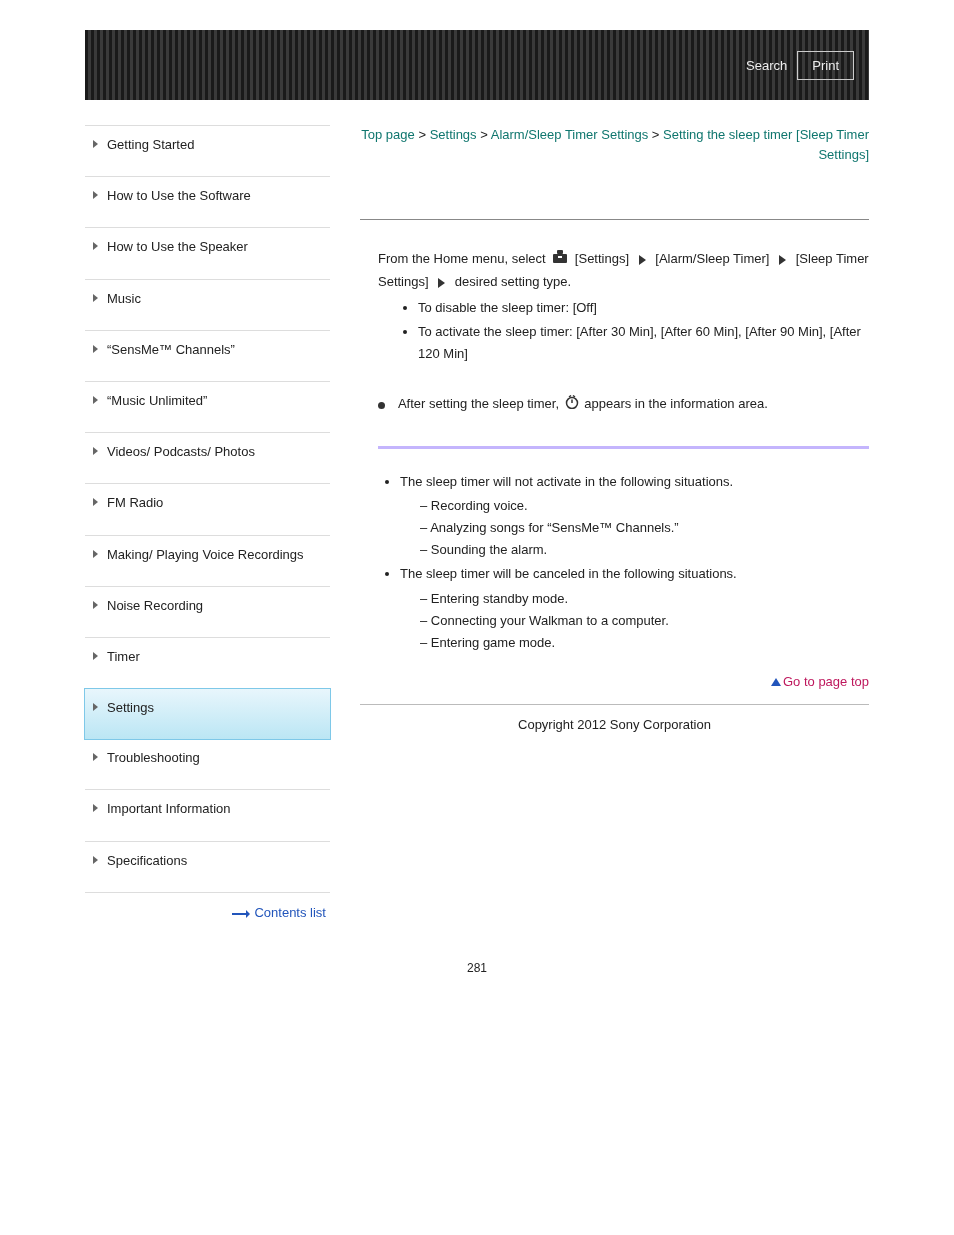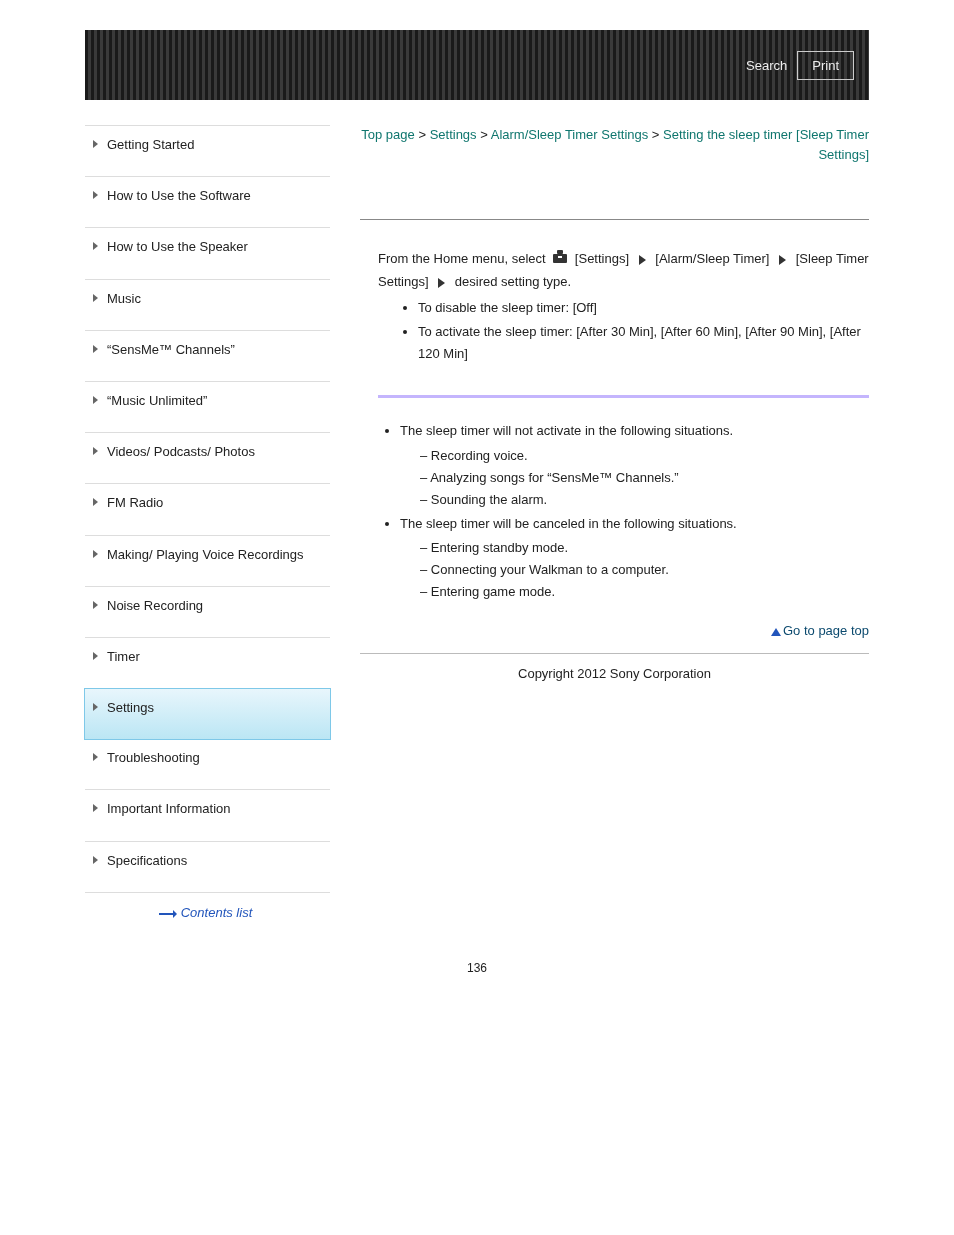--- a/index.html
+++ b/index.html
@@ -69,23 +69,22 @@
     border-bottom: 4px solid transparent;
   }
   .sidebar-item.down::before {
     border-left: 4px solid transparent;
     border-right: 4px solid transparent;
     border-top: 5px solid #666;
     border-bottom: none;
     top: 16px;
   }
   .contents-list {
-    text-align: center;
+    text-align: right;
     padding: 12px 4px 0 0;
-    font-style: italic;
   }
   .contents-list a {
     color: #2255bb;
     text-decoration: none;
   }
   .contents-list .arrow {
     display: inline-block;
     vertical-align: middle;
     margin-right: 4px;
   }
@@ -131,21 +130,21 @@
   .sleep-icon { display: inline-block; vertical-align: middle; margin: 0 2px; }
   .note-block { margin-top: 30px; border-top: 3px solid #c4b5fd; padding-top: 20px; }
   .note-list { padding-left: 22px; margin: 0; }
   .note-list > li { list-style: disc; margin: 2px 0; }
   .dash-list { padding-left: 20px; margin: 2px 0; list-style: none; }
   .dash-list li::before { content: "– "; }
   .go-top {
     text-align: right;
     margin: 20px 0 15px 0;
   }
-  .go-top a { color: #0c4a6e; text-decoration: none; }
+  .go-top a { color: #be185d; text-decoration: none; }
   .up-tri {
     display: inline-block;
     width: 0; height: 0;
     border-left: 5px solid transparent;
     border-right: 5px solid transparent;
     border-bottom: 8px solid #2255bb;
     vertical-align: middle;
     margin-right: 2px;
   }
   .footer-hr { border: none; border-top: 1px solid #bbb; margin: 0; }
@@ -211,20 +210,33 @@
           <span class="step-arrow"></span>
           <span>[Sleep Timer Settings]</span>
           <span class="step-arrow"></span>
           <span> desired setting type.</span>
         </div>
         <ul class="disc-list">
           <li>To disable the sleep timer: [Off]</li>
           <li>To activate the sleep timer: [After 30 Min], [After 60 Min], [After 90 Min], [After 120 Min]</li>
         </ul>
 
+        <div class="hint-line">
+          <span class="hint-bullet"></span>
+          <span>After setting the sleep timer, </span>
+          <span class="sleep-icon">
+            <svg width="14" height="14">
+                <circle cx="7" cy="8" r="5.5" fill="none" stroke="#333" stroke-width="1.5"></circle>
+                <line x1="7" y1="8" x2="7" y2="4.5" stroke="#333" stroke-width="1.5"></line>
+                <line x1="4" y1="2" x2="6" y2="0.5" stroke="#333" stroke-width="1.5"></line>
+                <line x1="10" y1="2" x2="8" y2="0.5" stroke="#333" stroke-width="1.5"></line>
+              </svg>
+          </span>
+          <span>appears in the information area.</span>
+        </div>
 
         <div class="note-block">
           <ul class="note-list">
             <li>
               <span>The sleep timer will not activate in the following situations.</span>
               <ul class="dash-list">
                 <li>Recording voice.</li>
                 <li>Analyzing songs for “SensMe™ Channels.”</li>
                 <li>Sounding the alarm.</li>
               </ul>
@@ -242,14 +254,14 @@
       </div>
 
       <div class="go-top">
         <span class="up-tri"></span><a href="#">Go to page top</a>
       </div>
       <hr class="footer-hr">
       <div class="copyright">Copyright 2012 Sony Corporation</div>
     </div>
   </div>
 
-  <div class="page-num">136</div>
+  <div class="page-num">281</div>
 </div>
 
 </body></html>

